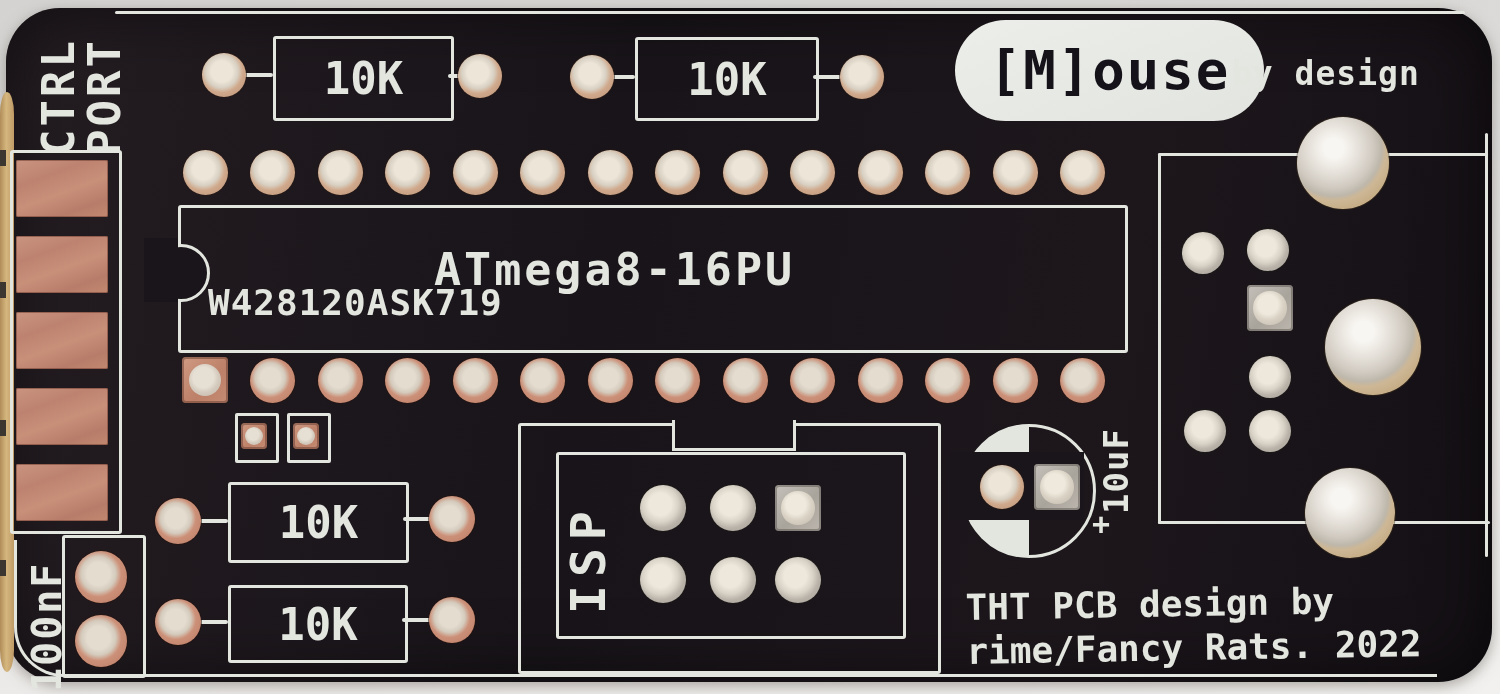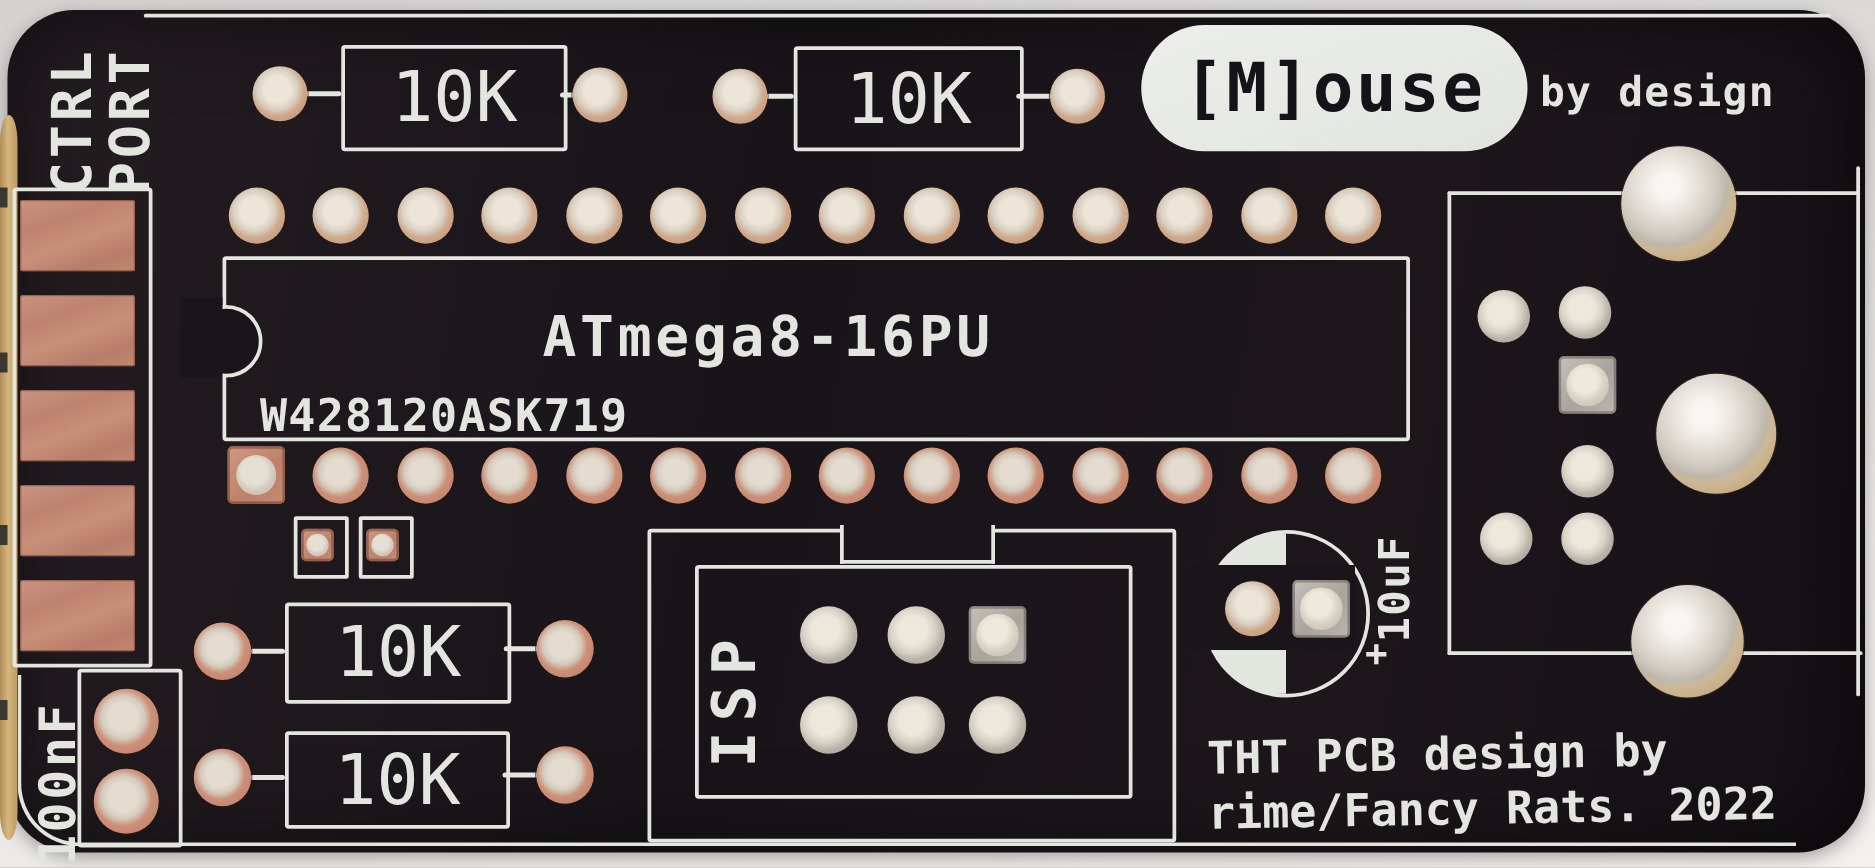--- a/index.html
+++ b/index.html
@@ -58,28 +58,28 @@
   .ic-notch-patch{position:absolute;left:144px;top:238px;width:34px;height:64px;background:var(--board);z-index:4;}
   
   .isp-notch{position:absolute;left:672px;top:420px;width:118px;height:28px;background:var(--board);
     border-left:3px solid var(--sk);border-right:3px solid var(--sk);border-bottom:3px solid var(--sk);z-index:3;}
   
   .cap-circle{position:absolute;left:962px;top:424px;width:128px;height:128px;border:3px solid var(--sk);
     border-radius:50%;background:linear-gradient(90deg,var(--sk) 0 50%,transparent 50%);z-index:3;}
   .cap-band{position:absolute;left:950px;top:452px;width:134px;height:68px;background:var(--board);z-index:4;}
   
   .logo-pill{
-    position:absolute;left:913px;top:20px;width:309px;height:101px;border-radius:52px;
+    position:absolute;left:955px;top:20px;width:309px;height:101px;border-radius:52px;
     background:linear-gradient(160deg,#eceee9,#e2e4df);z-index:6;
     display:flex;align-items:center;justify-content:center;
     color:#15121a;font-weight:bold;font-size:54px;letter-spacing:2px;
     font-family:"DejaVu Sans Mono",monospace;
   }
   .res-label{position:absolute;inset:0;display:flex;align-items:center;justify-content:center;
-    color:var(--sk);font-weight:normal;font-size:56px;font-family:"DejaVu Sans Mono",monospace;}
+    color:var(--sk);font-weight:bold;font-size:44px;font-family:"DejaVu Sans Mono",monospace;}
 </style>
 </head>
 <body>
 
 <div class="scene">
 
   <div class="board"></div>
   <div class="gold-edge"></div>
   <div class="edge-nick" style="top:150px"></div>
   <div class="edge-nick" style="top:282px"></div>
@@ -119,21 +119,21 @@
   <div class="sk-line" style="left:200px;top:620px;width:28px;height:4px"></div>
   <div class="sk-line" style="left:402px;top:618px;width:29px;height:4px"></div>
 
   <div class="outline" style="left:62px;top:535px;width:78px;height:137px"></div>
   <div class="sk-text vrot" style="left:24px;top:692px;font-size:40px;letter-spacing:2px">100nF</div>
 
   <div class="outline" style="left:178px;top:205px;width:944px;height:142px"></div>
   <div class="ic-notch"></div>
   <div class="ic-notch-patch"></div>
   <div class="sk-text" style="left:434px;top:243px;font-size:45px;letter-spacing:3px">ATmega8-16PU</div>
-  <div class="sk-text" style="left:208px;top:313px;font-size:36px;letter-spacing:1px">W428120ASK719</div>
+  <div class="sk-text" style="left:208px;top:282px;font-size:36px;letter-spacing:1px">W428120ASK719</div>
 
   <div class="outline" style="left:235px;top:413px;width:38px;height:44px;border-radius:2px"></div>
   <div class="outline" style="left:287px;top:413px;width:38px;height:44px;border-radius:2px"></div>
 
   <div class="outline" style="left:518px;top:423px;width:417px;height:245px"></div>
   <div class="isp-notch"></div>
   <div class="outline" style="left:556px;top:452px;width:344px;height:181px"></div>
   <div class="sk-text vrot" style="left:560px;top:614px;font-size:48px;letter-spacing:8px">ISP</div>
 
   <div class="cap-circle"></div>

